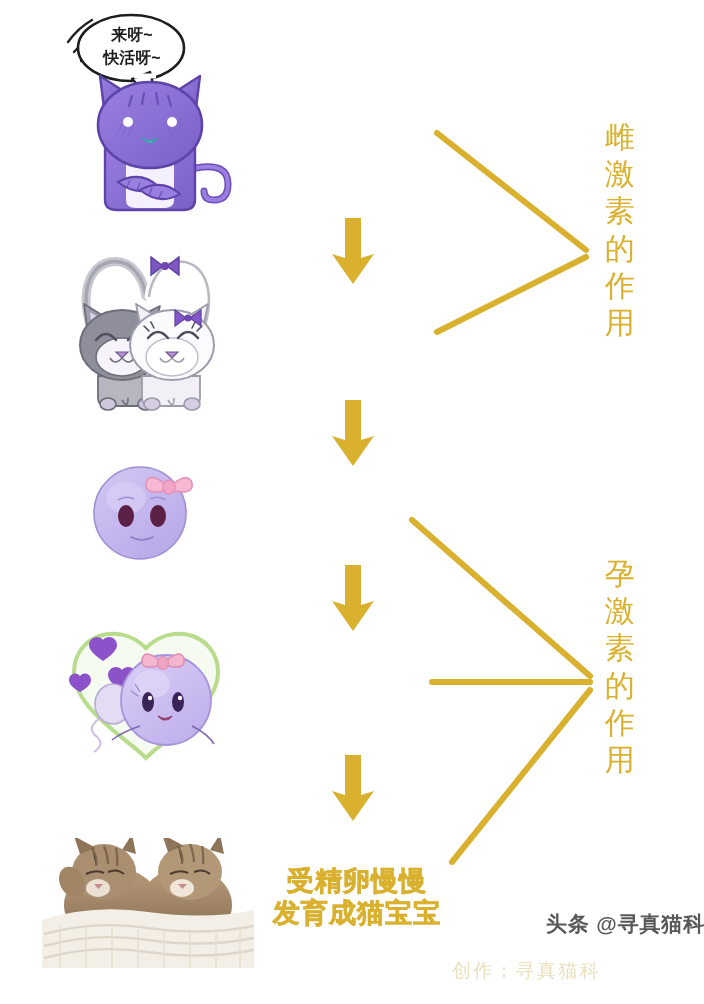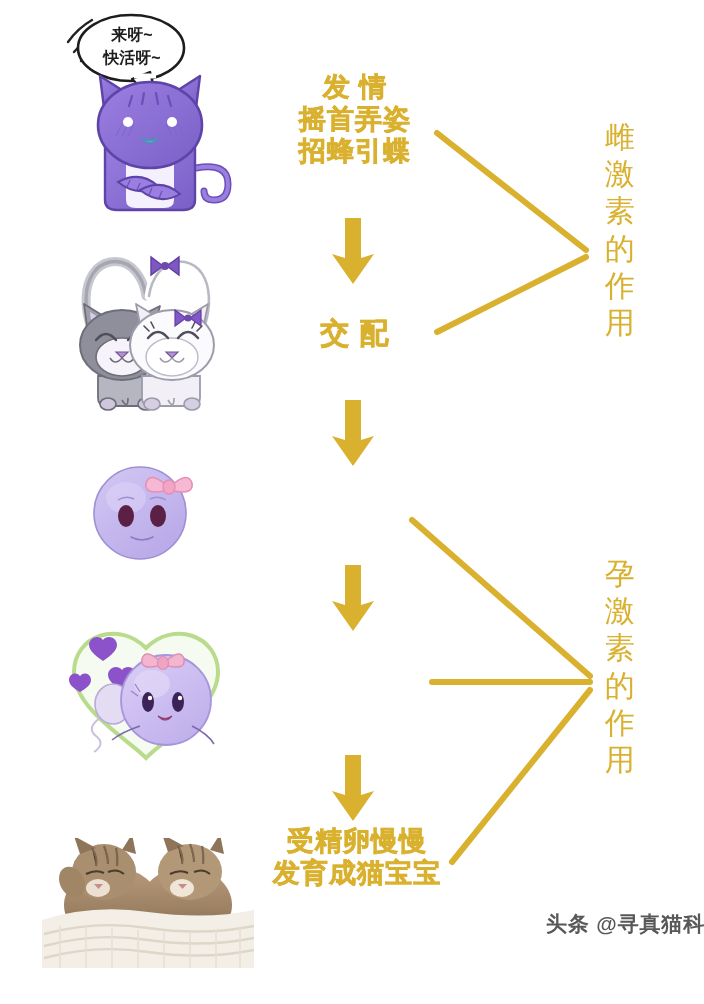--- a/index.html
+++ b/index.html
@@ -339,44 +339,41 @@
     <g stroke="#D9B12F" stroke-width="6" stroke-linecap="round">
       <path d="M412,520 L590,676"></path>
       <path d="M432,682 L590,682"></path>
       <path d="M452,862 L590,690"></path>
     </g>
   </svg>
 
   <div class="bubble-text" style="left:88px;top:23px;width:88px;">来呀~
 快活呀~</div>
 
-  <div class="flow-text" style="left:240px;top:72px;width:230px;font-size:27px;">发  情
-摇首弄姿
-招蜂引蝶</div>
-
-  <div class="flow-text" style="left:240px;top:316px;width:230px;font-size:29px;">交  配</div>
-
-
-
-  <div class="flow-text" style="left:232px;top:826px;width:250px;font-size:27px;">受精卵慢慢
+
+
+
+
+  <div class="flow-text" style="left:232px;top:866px;width:250px;font-size:27px;">受精卵慢慢
 发育成猫宝宝</div>
 
   <div class="vlabel" style="left:600px;top:118px;">
     <span>雌</span>
     <span>激</span>
     <span>素</span>
     <span>的</span>
     <span>作</span>
     <span>用</span>
   </div>
 
   <div class="vlabel" style="left:600px;top:555px;">
     <span>孕</span>
     <span>激</span>
     <span>素</span>
     <span>的</span>
     <span>作</span>
     <span>用</span>
   </div>
 
+  <div class="wm-under" style="left:452px;top:958px;">创作：寻真猫科</div>
   <div class="wm-over" style="left:546px;top:910px;">头条 @寻真猫科</div>
 
 </div>
 
 </body></html>

